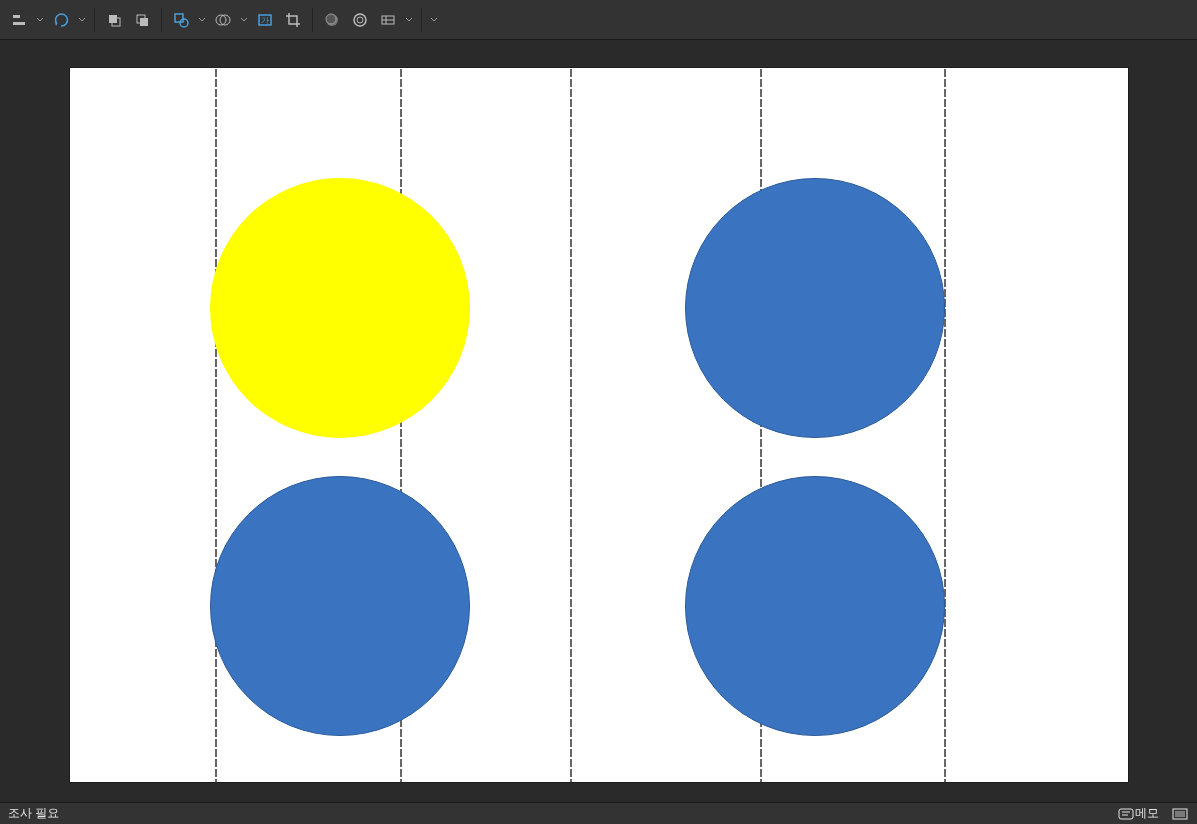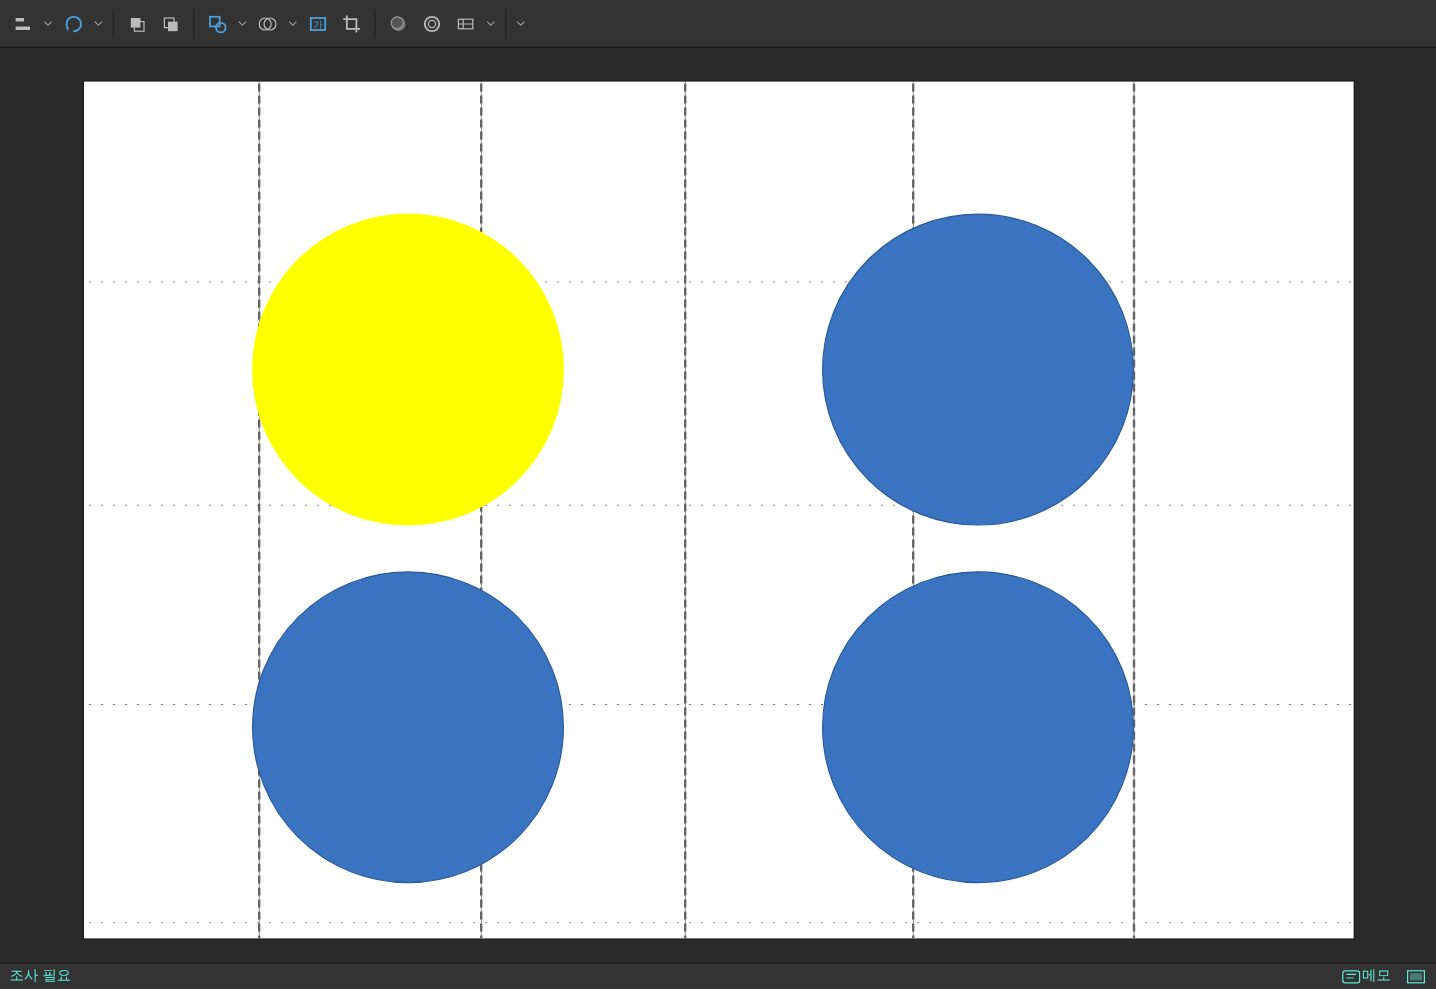--- a/index.html
+++ b/index.html
@@ -92,21 +92,21 @@
     bottom: 0;
     left: 0;
     right: 0;
     height: 22px;
     background: #333333;
     border-top: 1px solid #1a1a1a;
     display: flex;
     align-items: center;
     justify-content: space-between;
     padding: 0 8px;
-    color: #5eead4;
+    color: #e5e5e5;
     text-align: center;
   }
   .status-right {
     display: flex;
     align-items: center;
     gap: 12px;
   }
   .status-icon {
     width: 18px;
     height: 14px;

